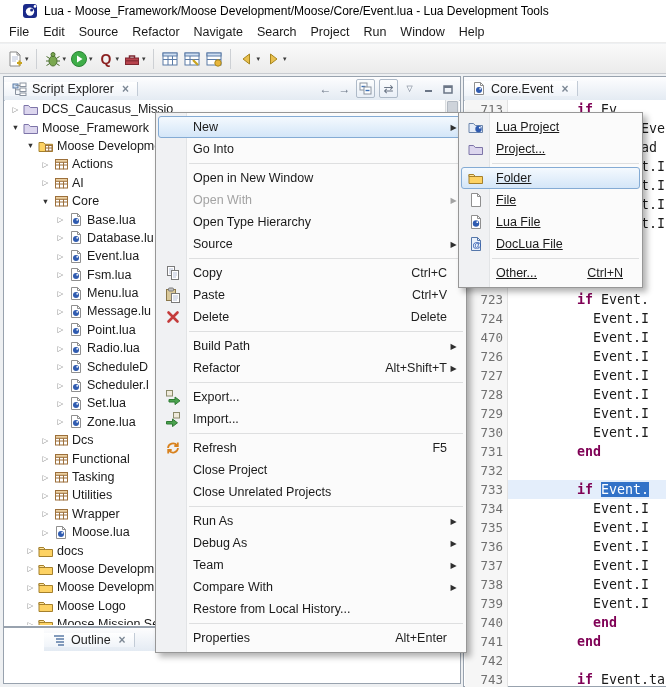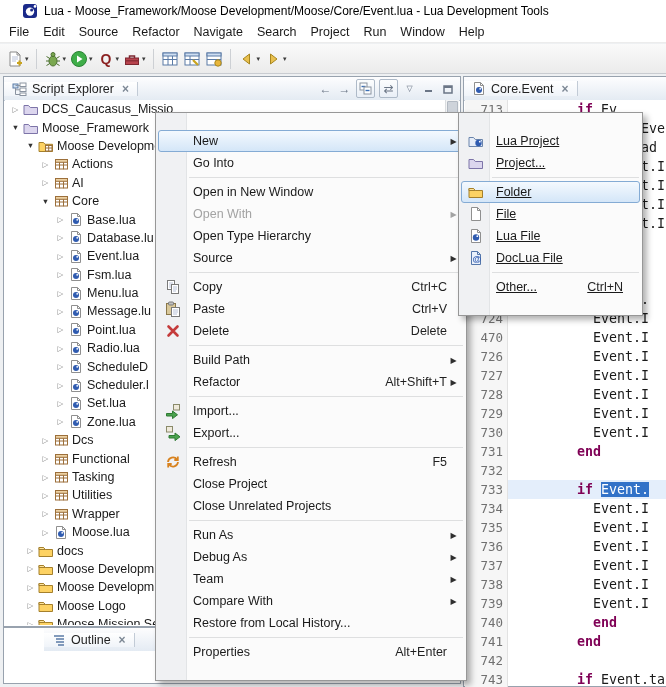--- a/index.html
+++ b/index.html
@@ -55,21 +55,21 @@
   .cline{height:19px;display:flex;}
   .ann{width:6px;flex:none;background:#f6f6f6;}
   .gut{width:32px;flex:none;text-align:right;padding-right:4px;color:#707070;background:#f6f6f6;
        border-right:1px solid #e2e2e2;font-size:12.5px;}
   .ctext{flex:1;padding-left:5px;white-space:pre;overflow:hidden;}
   .cur .ctext{background:#e4eefb;}
   .kw{color:#7f0055;font-weight:bold;}
   .sel{background:#3272c8;color:#fff;}
 
   
-  .cmenu{position:absolute;border:1px solid #979797;box-shadow:4px 4px 6px rgba(0,0,0,.3);padding:17px 0;
+  .cmenu{position:absolute;border:1px solid #979797;box-shadow:4px 4px 6px rgba(0,0,0,.3);padding:3px 0;
          background:linear-gradient(90deg,#f0f1f3 0,#f0f1f3 30px,#e2e4e6 30px,#e2e4e6 31px,#fbfbfb 31px);
          font-size:12.5px;z-index:20;}
   #ctx{left:155px;top:112px;width:310px;}
   #sub{left:458px;top:112px;width:183px;z-index:21;text-decoration:underline;}
   .mi{height:22px;display:flex;align-items:center;margin:0 2px;border:1px solid transparent;border-radius:3px;
       box-sizing:border-box;padding-right:3px;}
   .mi .mic{width:28px;flex:none;display:flex;justify-content:center;}
   .mi .lbl{padding-left:6px;white-space:nowrap;}
   .mi .spacer{flex:1;}
   .mi .sc{color:#1f1f1f;padding-left:14px;white-space:nowrap;}
@@ -864,39 +864,39 @@
       <span class="sarr" data-name="submenu-arrow-icon">▶</span>
     </div>
     <div class="mi" data-name="menu-item-refactor">
       <span class="mic" data-name="menu-icon-empty"></span>
       <span class="lbl" data-name="menu-item-label">Refactor</span>
       <span class="spacer"></span>
       <span class="sc" data-name="menu-shortcut">Alt+Shift+T</span>
       <span class="sarr" data-name="submenu-arrow-icon">▶</span>
     </div>
     <div class="msep" data-name="menu-separator"></div>
+    <div class="mi" data-name="menu-item-export">
+      <span class="mic" data-name="export-icon">
+        <svg width="16" height="16">
+          <rect x="1.5" y="1.5" width="6" height="5.5" fill="#efeadb" stroke="#8a8a6a"></rect>
+          <path d="M4 10.5h6V8l5 3.8-5 3.8v-2.6H4z" fill="#4aa24e" stroke="#2f7a33"></path>
+        </svg>
+      </span>
+      <span class="lbl" data-name="menu-item-label">Export...</span>
+      <span class="spacer"></span>
+      <span class="sarr" data-name="submenu-arrow-none"></span>
+    </div>
     <div class="mi" data-name="menu-item-import">
       <span class="mic" data-name="import-icon">
         <svg width="16" height="16">
           <rect x="8.5" y="1.5" width="6" height="5.5" fill="#efeadb" stroke="#8a8a6a"></rect>
           <path d="M1.5 10.5h6V8l5 3.8-5 3.8v-2.6h-6z" fill="#4aa24e" stroke="#2f7a33"></path>
         </svg>
       </span>
       <span class="lbl" data-name="menu-item-label">Import...</span>
-      <span class="spacer"></span>
-      <span class="sarr" data-name="submenu-arrow-none"></span>
-    </div>
-    <div class="mi" data-name="menu-item-export">
-      <span class="mic" data-name="export-icon">
-        <svg width="16" height="16">
-          <rect x="1.5" y="1.5" width="6" height="5.5" fill="#efeadb" stroke="#8a8a6a"></rect>
-          <path d="M4 10.5h6V8l5 3.8-5 3.8v-2.6H4z" fill="#4aa24e" stroke="#2f7a33"></path>
-        </svg>
-      </span>
-      <span class="lbl" data-name="menu-item-label">Export...</span>
       <span class="spacer"></span>
       <span class="sarr" data-name="submenu-arrow-none"></span>
     </div>
     <div class="msep" data-name="menu-separator"></div>
     <div class="mi" data-name="menu-item-refresh">
       <span class="mic" data-name="refresh-icon">
         <svg width="16" height="16">
           <path d="M3 8a5 5 0 0 1 9-2.5" fill="none" stroke="#d8821e" stroke-width="1.8"></path>
           <path d="M12.8 2.5v3.5h-3.5" fill="none" stroke="#d8821e" stroke-width="1.8"></path>
           <path d="M13 8a5 5 0 0 1-9 2.5" fill="none" stroke="#d8821e" stroke-width="1.8"></path>

